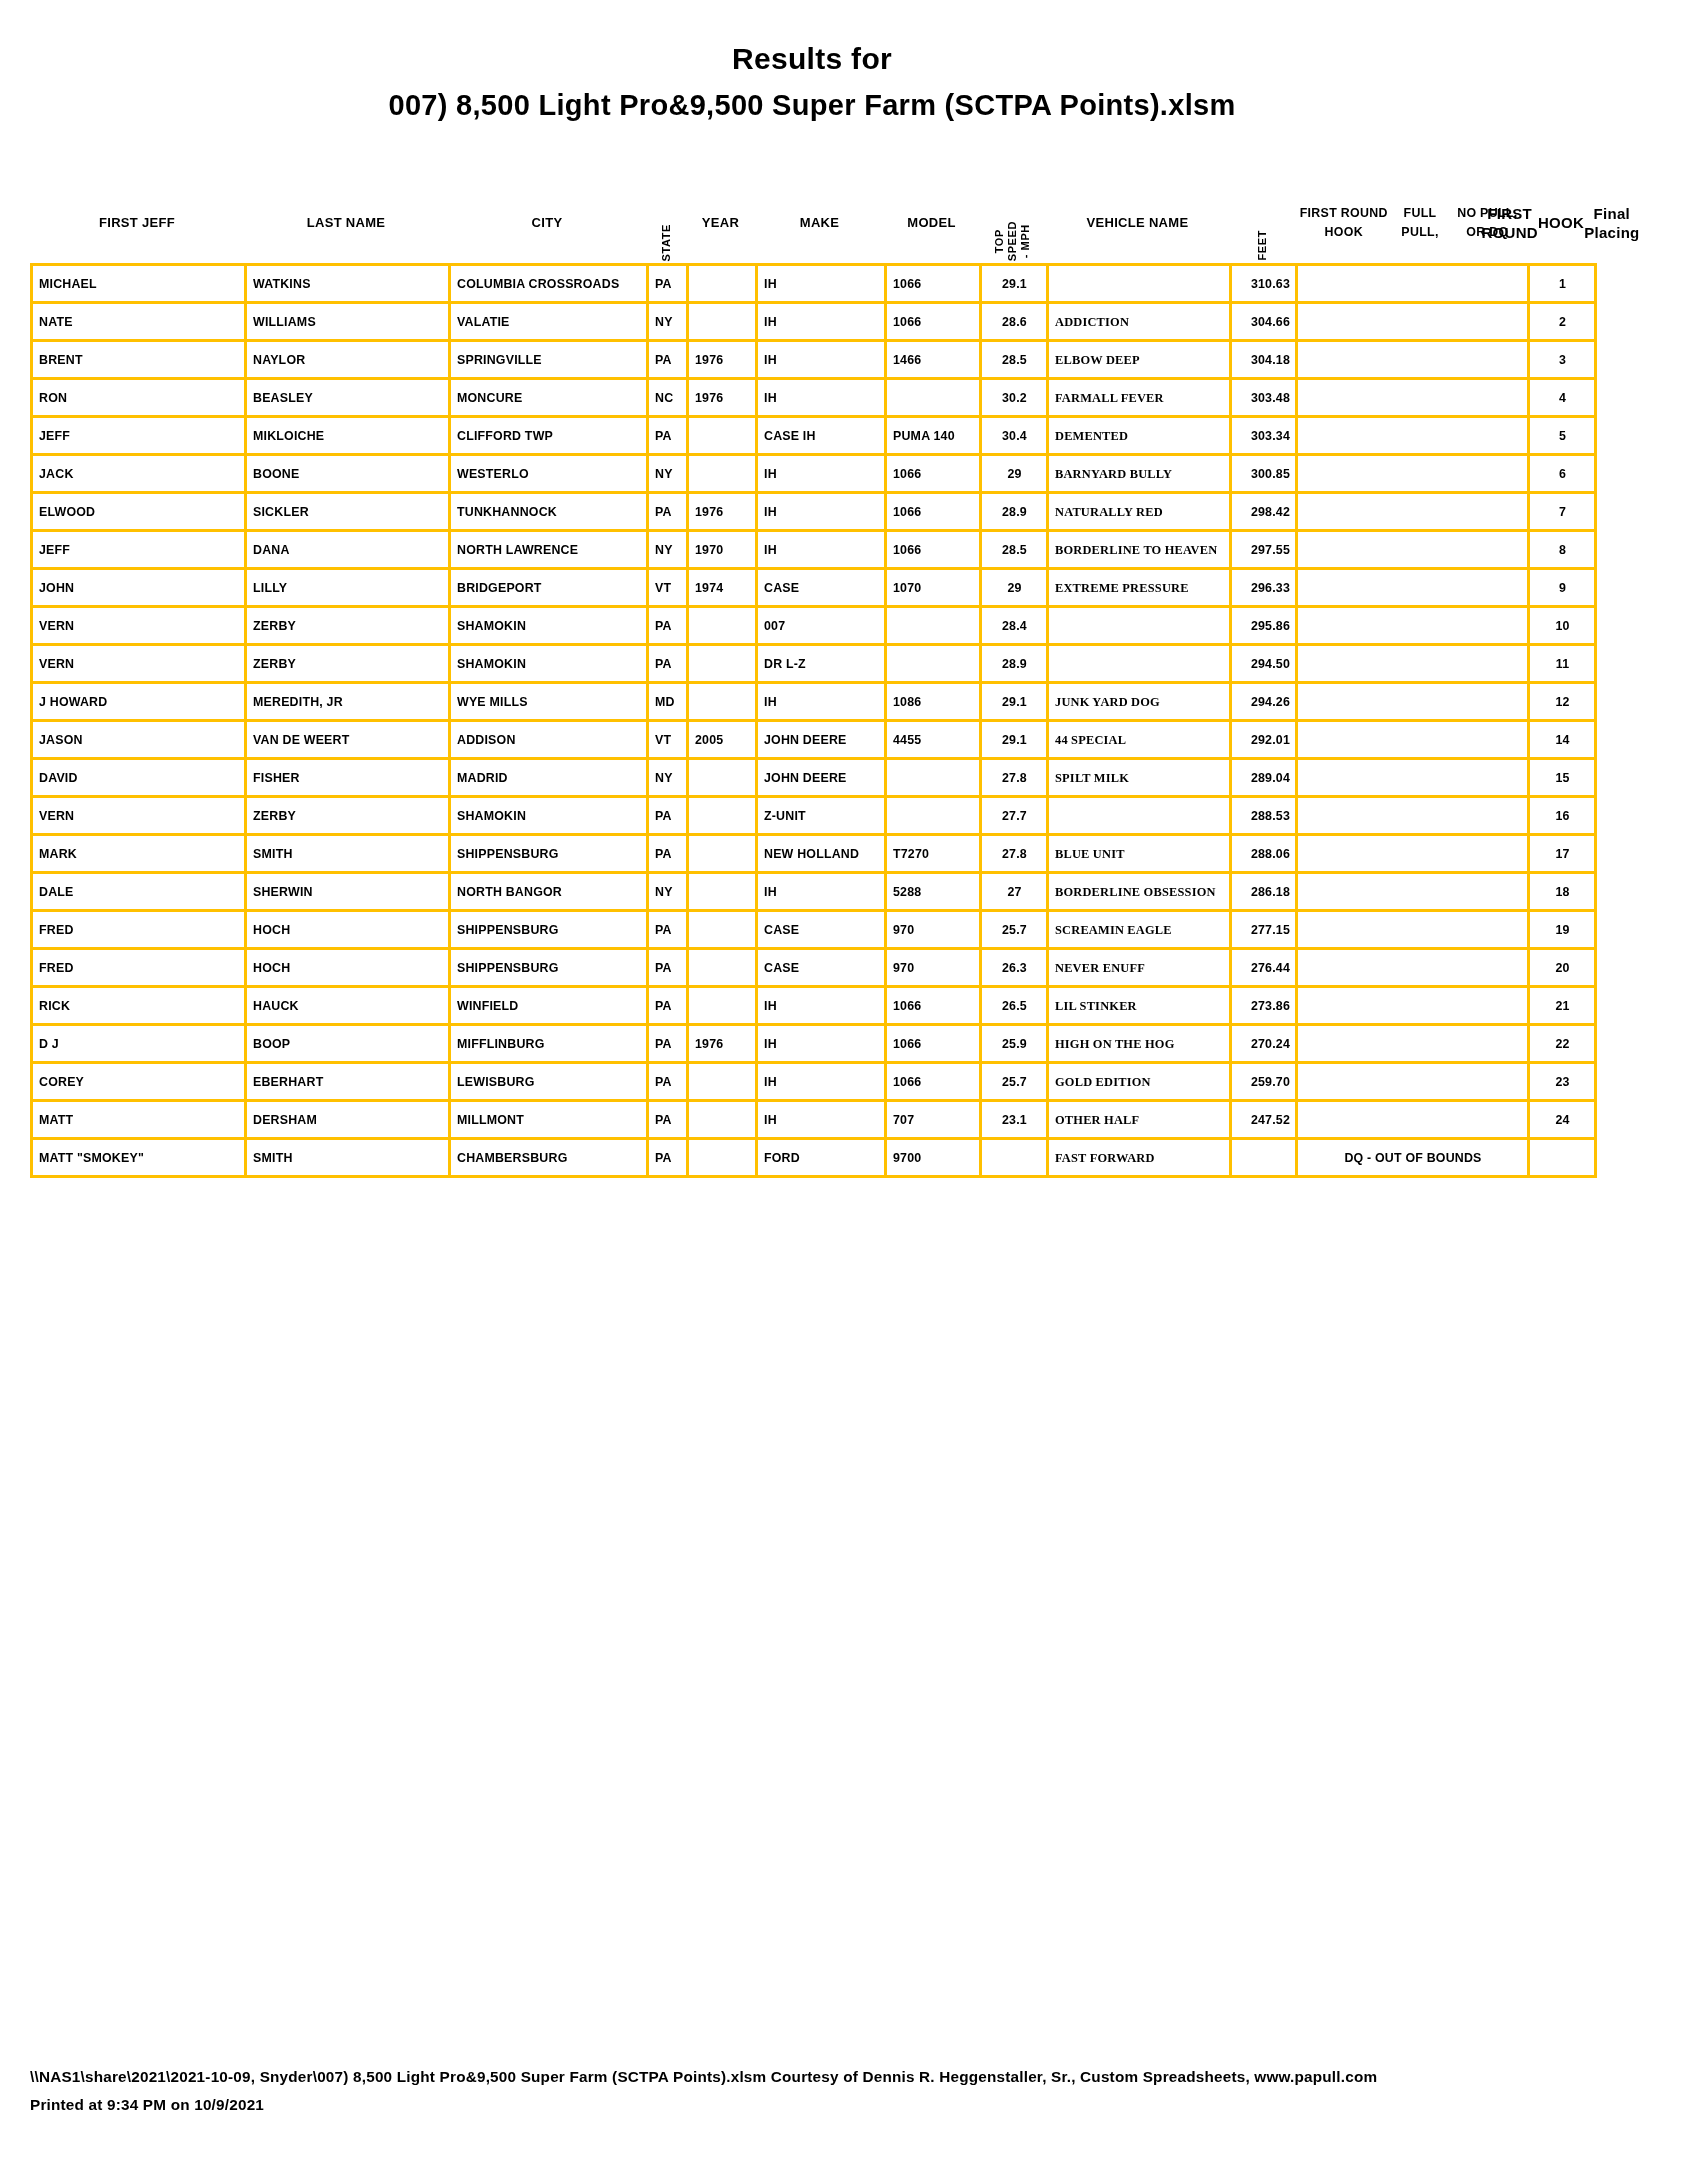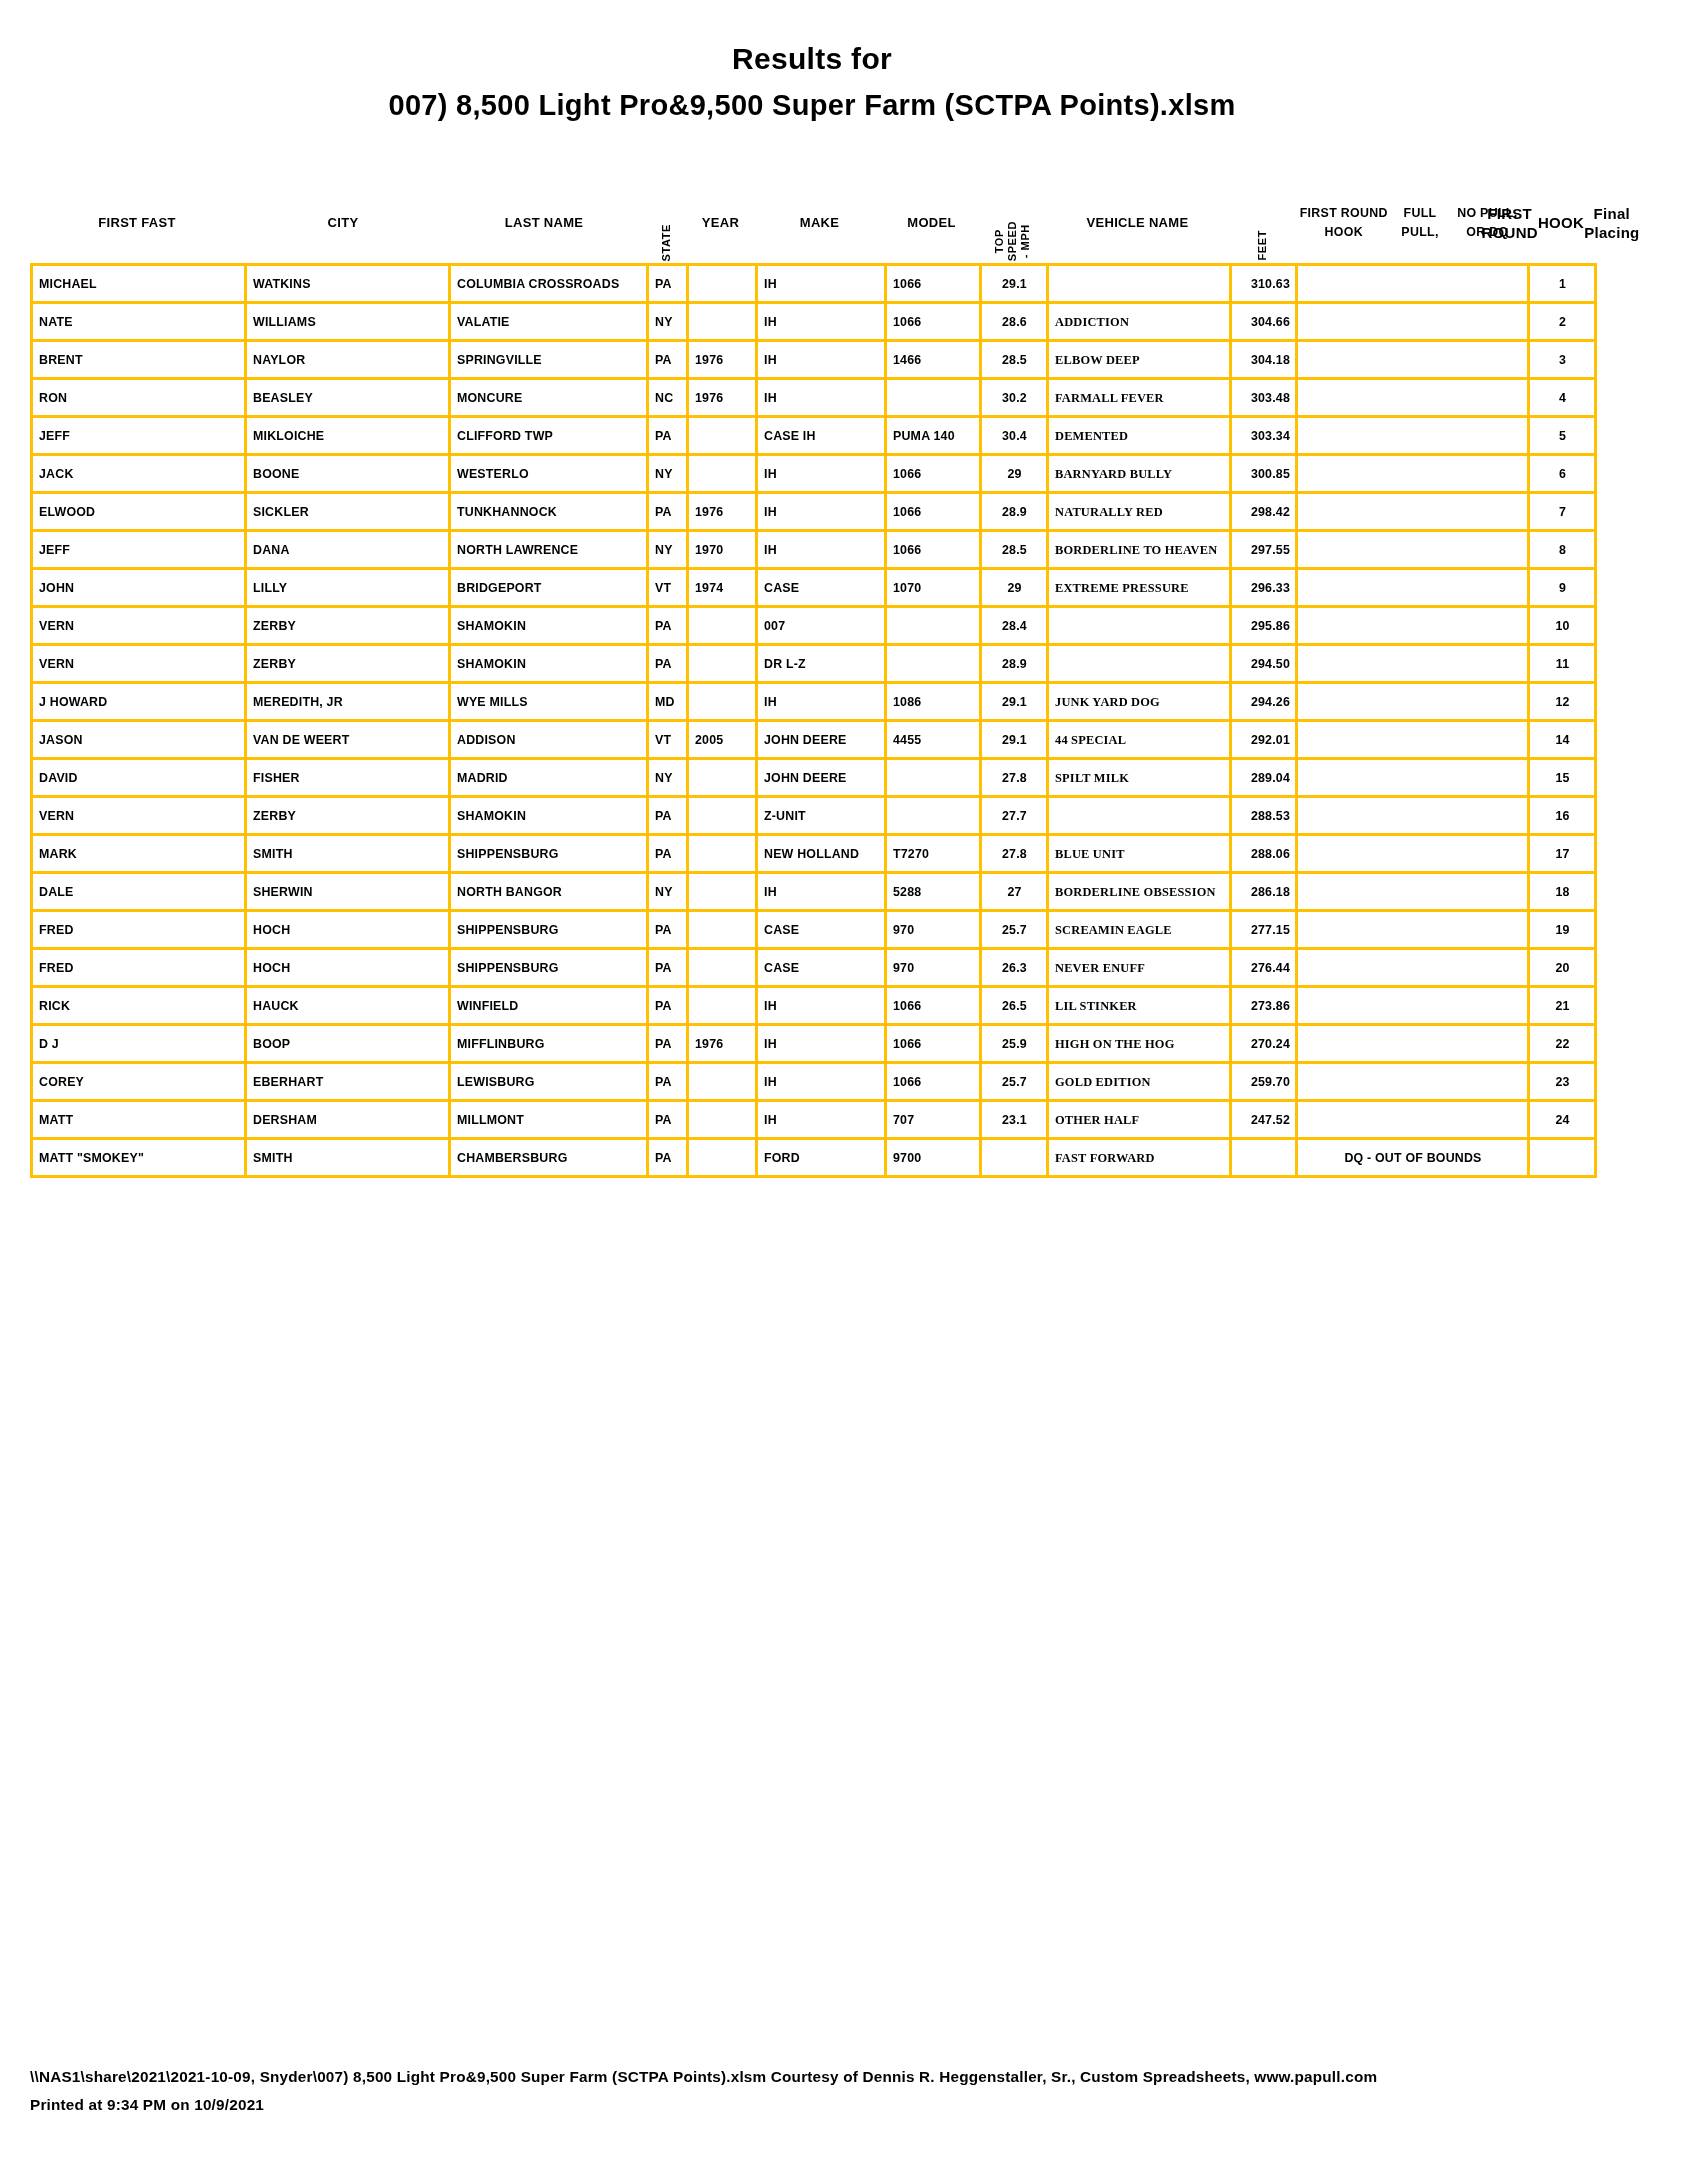--- a/index.html
+++ b/index.html
@@ -71,23 +71,23 @@
 <body>
 
 <div class="page">
 
   <div class="title-block">
     <div class="title-line1">Results for</div>
     <div class="title-line2">007) 8,500 Light Pro&amp;9,500 Super Farm (SCTPA Points).xlsm</div>
   </div>
 
   <div class="header-row">
-    <div class="hcell w-first">FIRST FAST</div>
+    <div class="hcell w-first">FIRST JEFF</div>
+    <div class="hcell w-last">LAST NAME</div>
     <div class="hcell w-city">CITY</div>
-    <div class="hcell w-last">LAST NAME</div>
     <div class="hcell vert w-state">
       <span class="vtext">STATE</span>
     </div>
     <div class="hcell w-year">YEAR</div>
     <div class="hcell w-make">MAKE</div>
     <div class="hcell w-model">MODEL</div>
     <div class="hcell vert w-speed">
       <span class="vtext">
           <div>TOP</div>
           <div>SPEED</div>

